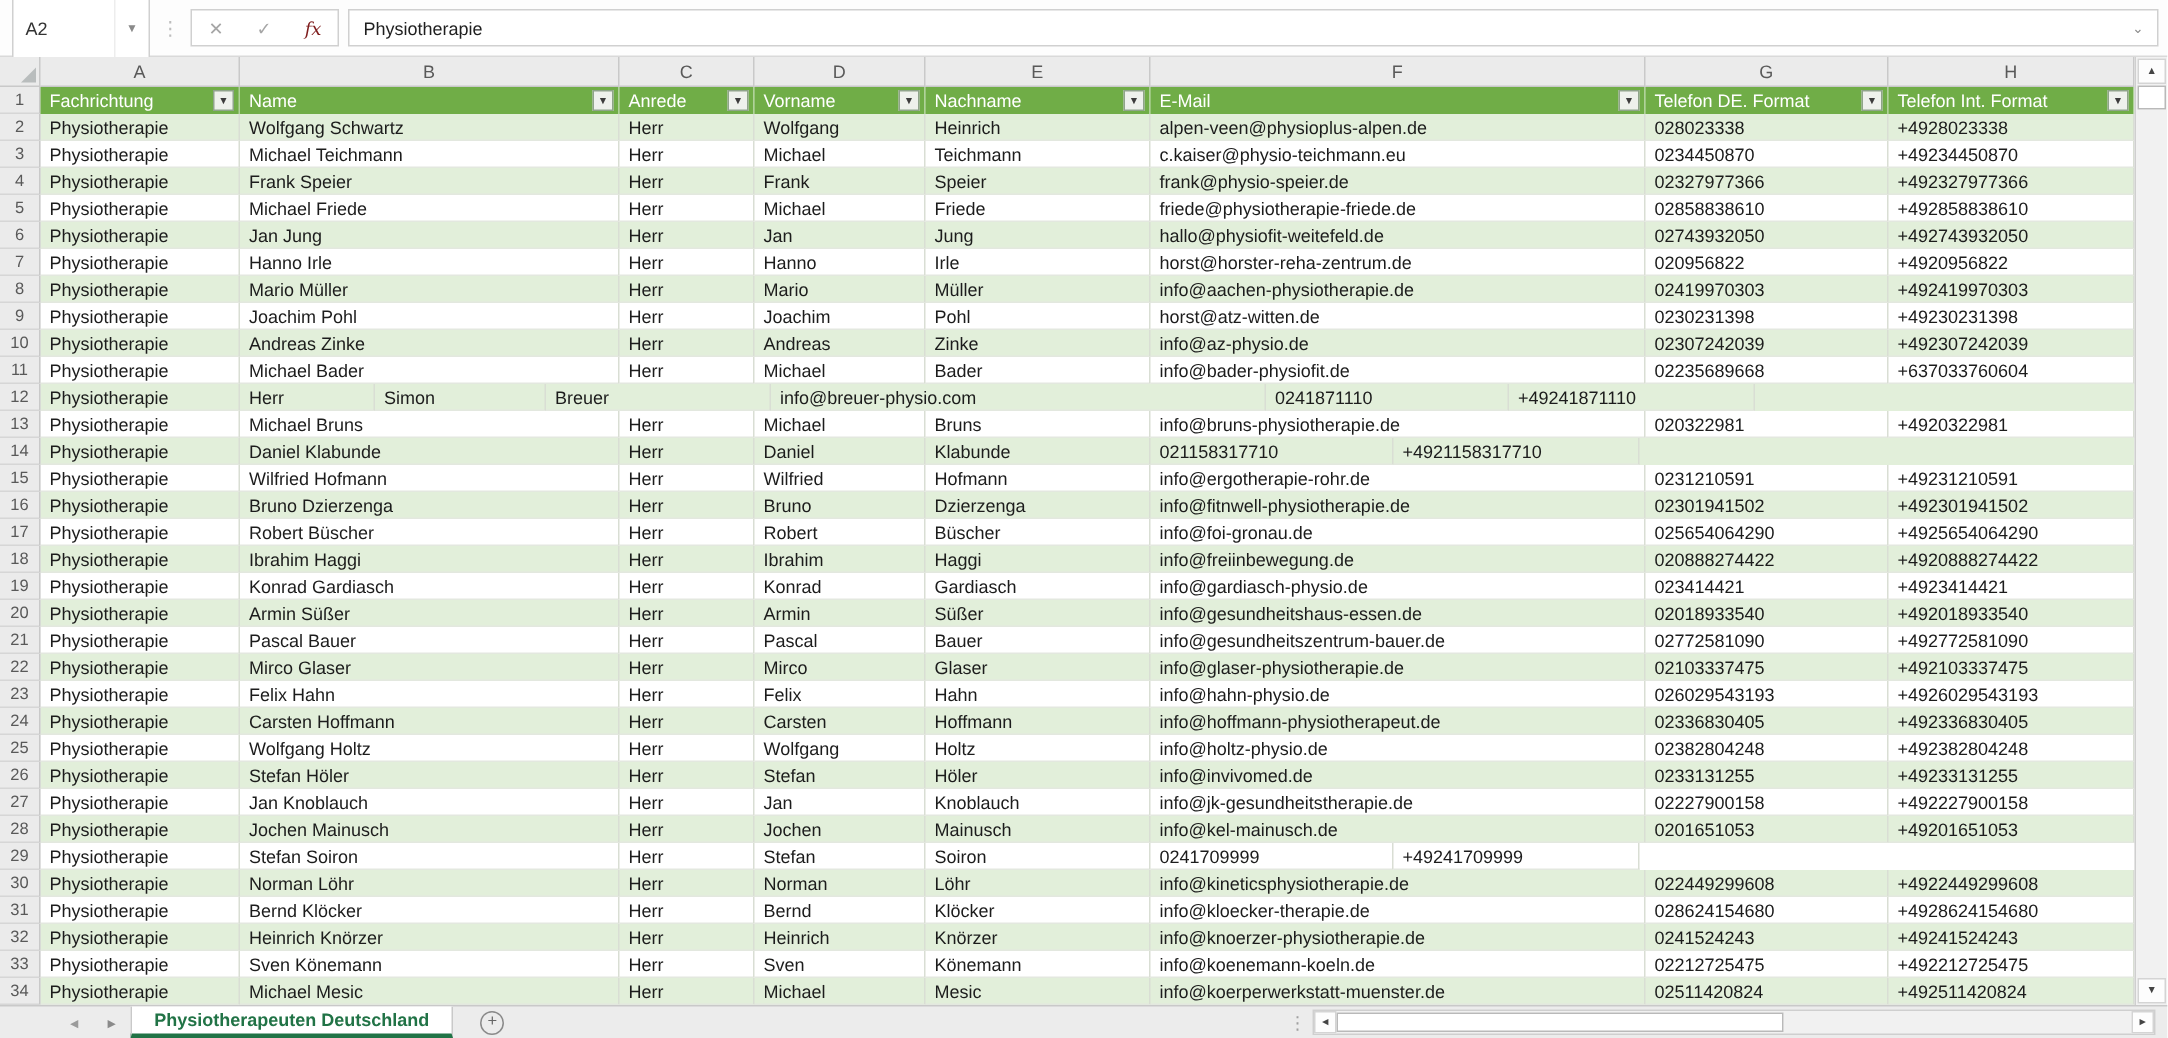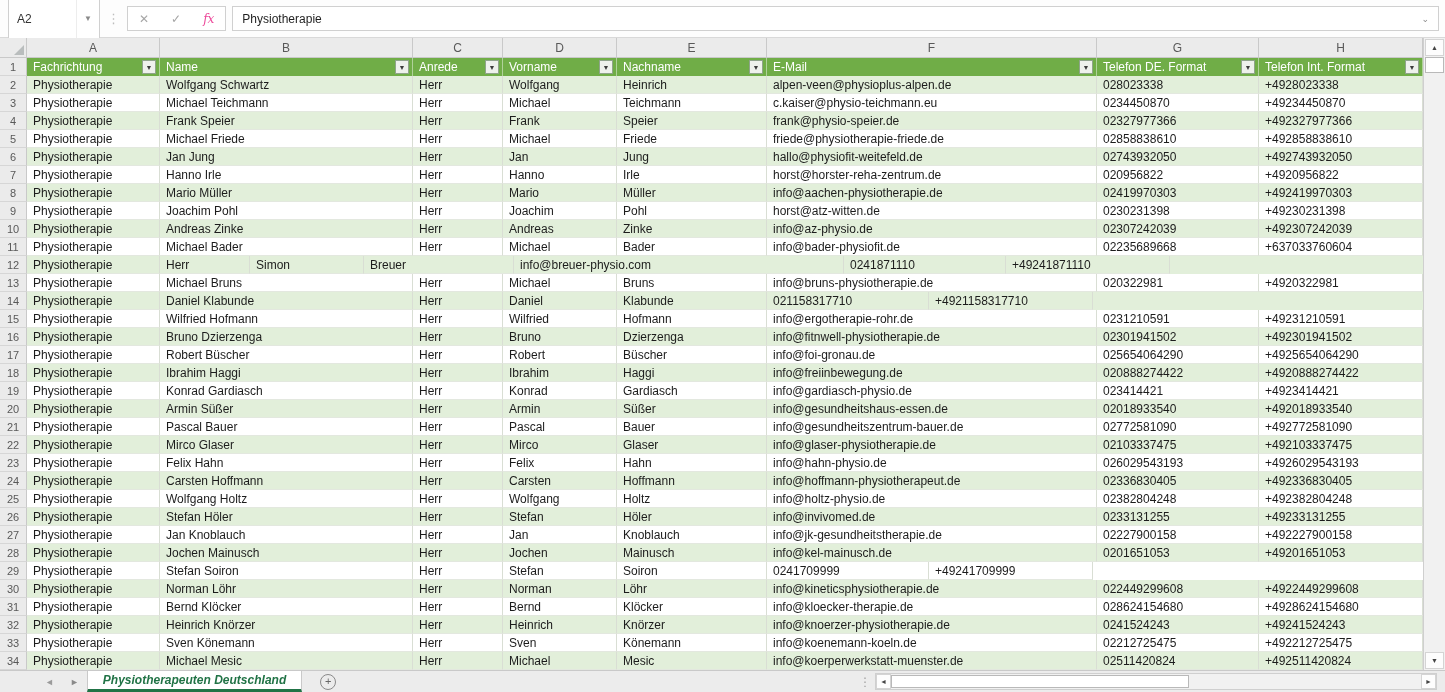--- a/index.html
+++ b/index.html
@@ -12,21 +12,21 @@
     display:flex; align-items:center; padding:0 6px 0 8px; flex:0 0 auto; }
   .name-box { width:92px; height:40px; background:#fff; border:1px solid #d0d0d0;
     display:flex; align-items:center; padding-left:8px; font-size:12px; color:#333; }
   .name-box .nb-chev { margin-left:auto; color:#8a8a8a; font-size:8px; padding:0 7px;
     border-left:1px solid #ededed; height:100%; display:flex; align-items:center; }
   .bar-dots { color:#bdbdbd; font-size:13px; padding:0 7px; }
   .fx-box { height:25px; background:#fff; border:1px solid #d0d0d0; display:flex; align-items:center; }
   .fx-box span { padding:0 11px; font-size:12px; }
   .icon-cancel { color:#a6a6a6; }
   .icon-enter { color:#a6a6a6; }
-  .icon-fx { color:#ec4899; font-style:italic; font-family:"DejaVu Serif", serif; font-size:13px; }
+  .icon-fx { color:#7f1d1d; font-style:italic; font-family:"DejaVu Serif", serif; font-size:13px; }
   .formula-input { flex:1; height:25px; background:#fff; border:1px solid #d0d0d0;
     margin-left:6px; display:flex; align-items:center; padding:0 9px; font-size:12px; color:#1f1f1f; }
   .formula-input .fi-chev { margin-left:auto; color:#8a8a8a; font-size:9px; }
 
   
   .grid-wrap { flex:1 1 auto; display:flex; overflow:hidden; }
   .sheet { width:1423px; flex:0 0 auto; }
   .letters-row { display:flex; height:20px; background:#ebebeb; }
   .corner { width:27px; height:100%; border-right:1px solid #c9c9c9; border-bottom:1px solid #c9c9c9;
     position:relative; background:#ebebeb; }
@@ -65,21 +65,21 @@
   .v-track { flex:1; }
 
   
   .sheet-bar { height:22px; flex:0 0 auto; background:#ececec; border-top:1px solid #c9c9c9;
     display:flex; align-items:stretch; }
   .tab-nav { display:flex; align-items:center; padding:0 8px 0 45px; gap:16px; }
   .tab-arrow { font-size:9px; color:#9b9b9b; }
   .tab-arrow.next { color:#8a8a8a; }
   .sheet-tab { background:#fff; border-left:1px solid #c9c9c9; border-right:1px solid #c9c9c9;
     border-bottom:3px solid var(--tab-accent,#217346); display:flex; align-items:center;
-    padding:0 15px; font-size:12px; font-weight:bold; color:var(--tab-accent,#217346);font-style:italic; }
+    padding:0 15px; font-size:12px; font-weight:bold; color:var(--tab-accent,#217346); }
   .add-sheet { align-self:center; width:16px; height:16px; border:1px solid #8a8a8a; border-radius:50%;
     margin-left:18px; display:flex; align-items:center; justify-content:center;
     font-size:11px; color:#666; line-height:1; }
   .hbar-dots { align-self:center; color:#a0a0a0; font-size:12px; margin-left:auto; padding-right:4px; }
   .h-scroll { align-self:center; width:562px; height:17px; background:#f1f1f1;
     border:1px solid #cfcfcf; display:flex; align-items:stretch; margin-right:8px; }
   .h-btn { width:15px; background:#fdfdfd; border:1px solid #d4d4d4; display:flex;
     align-items:center; justify-content:center; font-size:7px; color:#444; margin:0; }
   .h-thumb { width:298px; background:#fff; border:1px solid #b9b9b9; margin:1px 0; }
   .h-track { flex:1; }

